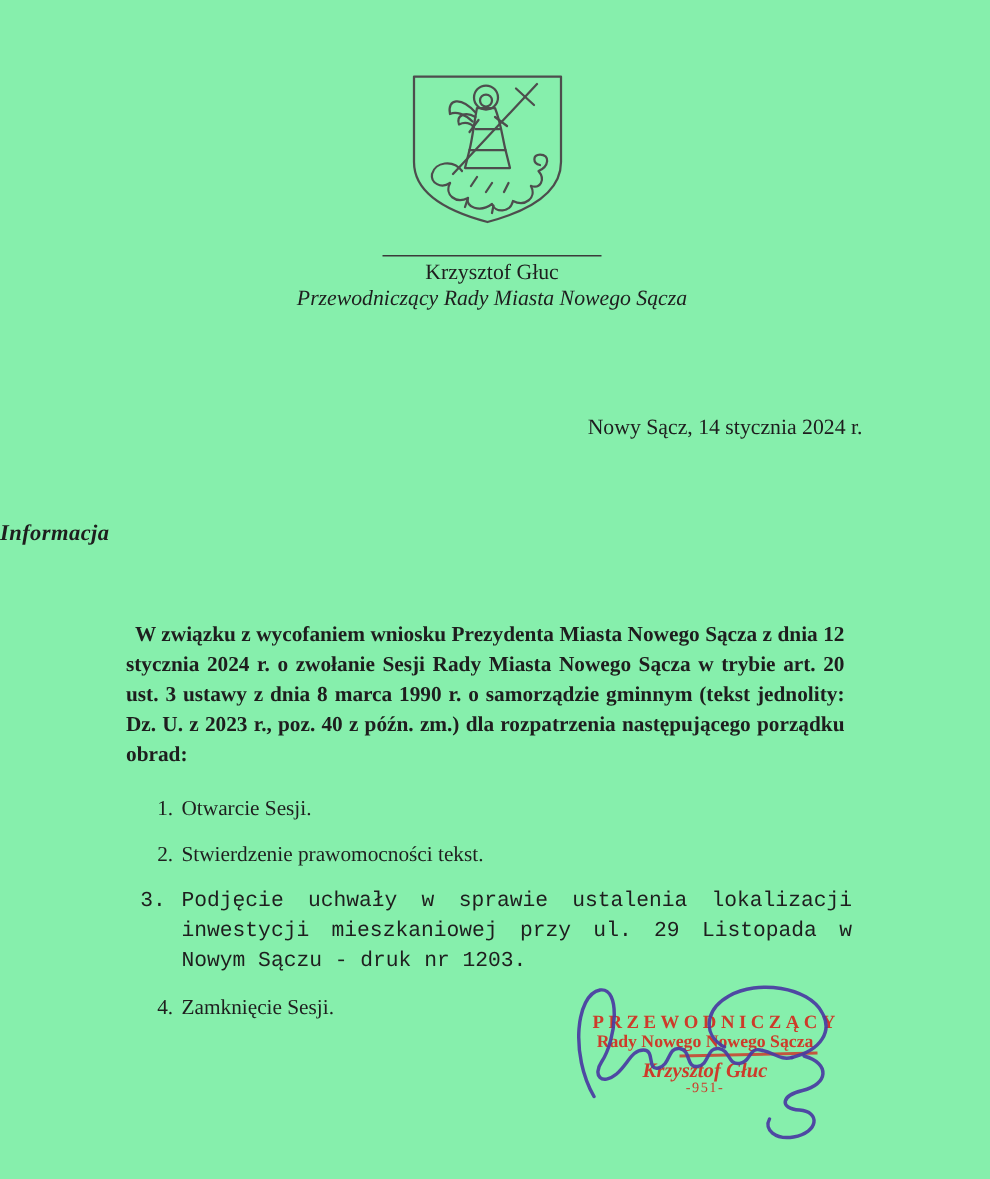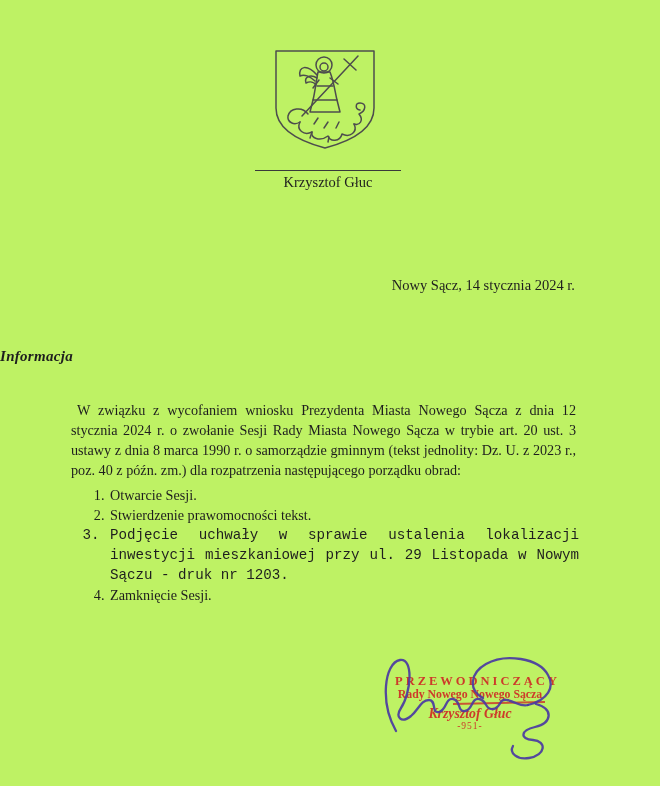--- a/index.html
+++ b/index.html
@@ -1,43 +1,43 @@
 <!DOCTYPE html>
 <html lang="pl" style="--stamp-color: #cd3b2a; --ink-color: #4a3aa2;"><head>
 <meta charset="utf-8">
 <style>
   html,body{margin:0;padding:0;background:#e8e8e8;}
   .page{
     position:relative;
     width:660px;height:786px;
     margin:0 auto;
-    background:#bef264;
+    background:#86efac;
     font-family:"Liberation Serif","DejaVu Serif",serif;
     color:#1e1e1e;
     overflow:hidden;
   }
   
   .crest{position:absolute;left:272px;top:48px;width:106px;height:104px;}
   .crest svg{width:100%;height:100%;}
   .crest path,.crest circle,.crest line{fill:none;stroke:#4d4d4d;stroke-width:1.5;stroke-linecap:round;stroke-linejoin:round;}
   
   .sender{position:absolute;top:170px;left:155px;width:346px;text-align:center;}
   .sender-rule{width:146px;height:0;border-top:1.4px solid #3a3a3a;margin:0 auto 3px auto;}
   .sender-name{font-size:14.5px;line-height:17px;}
   .sender-title{font-size:14.5px;line-height:17px;font-style:italic;}
   
   .date-line{position:absolute;top:277px;left:300px;width:275px;text-align:right;font-size:14.5px;}
   
   .heading{position:absolute;top:348px;left:0;width:648px;font-size:15px;font-weight:bold;font-style:italic;letter-spacing:.3px;}
   
   .content{position:absolute;top:397px;left:68px;width:511px;font-size:14.2px;line-height:20px;}
-  .content p{margin:3px;}
+  .content p{margin:16px;font-weight:bold;}
   .p-intro{text-align:justify;text-indent:6px;}
   ol.agenda{margin:5px 0 0 0;padding:0 0 0 40px;}
-  ol.agenda li{margin:0;padding-left:2px;}
+  ol.agenda li{margin:11px;padding-left:2px;}
   li.justify{text-align:justify;font-family:Liberation Mono, monospace;}
   .p-closing{margin-top:6px;text-align:justify;}
   .p-closing b{letter-spacing:.2px;}
   
   .stamp{position:absolute;top:675px;left:395px;width:150px;text-align:center;color:var(--stamp-color,#cd3b2a);}
   .stamp-line1{font-size:12.5px;font-weight:bold;letter-spacing:3px;line-height:13px;white-space:nowrap;}
   .stamp-line2{font-size:11.8px;font-weight:bold;line-height:13px;white-space:nowrap;}
   .stamp-underline{position:absolute;left:58px;top:27px;width:92px;height:1.6px;background:var(--stamp-color,#cd3b2a);transform:rotate(-1.2deg);opacity:.85;}
   .stamp-name{font-size:13.8px;font-weight:bold;font-style:italic;line-height:15px;margin-top:5px;white-space:nowrap;}
   .stamp-number{font-size:9.5px;line-height:11px;letter-spacing:1px;}
@@ -76,20 +76,21 @@
       <path d="M28,74 C24,82 32,88 40,84 C38,90 48,94 56,88 C58,94 68,94 70,86 C78,90 86,84 82,76"></path>
       <path d="M82,76 C88,78 92,72 87,66 C94,63 95,55 88,55 C83,55 83,61 88,62"></path>
       <path d="M40,84 L38,90 M57,89 L56,94"></path>
       <path d="M42,76 L46,70 M52,80 L56,74 M64,80 L67,74"></path>
     </svg>
   </div>
 
   <div class="sender">
     <div class="sender-rule"></div>
     <div class="sender-name">Krzysztof Głuc</div>
+    <div class="sender-title">Przewodniczący Rady Miasta Nowego Sącza</div>
   </div>
 
   <div class="date-line">Nowy Sącz, 14 stycznia 2024 r.</div>
 
   <div class="heading">Informacja</div>
 
   <div class="content">
     <p class="p-intro">W związku z wycofaniem wniosku Prezydenta Miasta Nowego Sącza z dnia 12 stycznia 2024 r. o zwołanie Sesji Rady Miasta Nowego Sącza w trybie art. 20 ust. 3 ustawy z dnia 8 marca 1990 r. o samorządzie gminnym (tekst jednolity: Dz. U. z 2023 r., poz. 40 z późn. zm.) dla rozpatrzenia następującego porządku obrad:</p>
     <ol class="agenda">
       <li>Otwarcie Sesji.</li>

